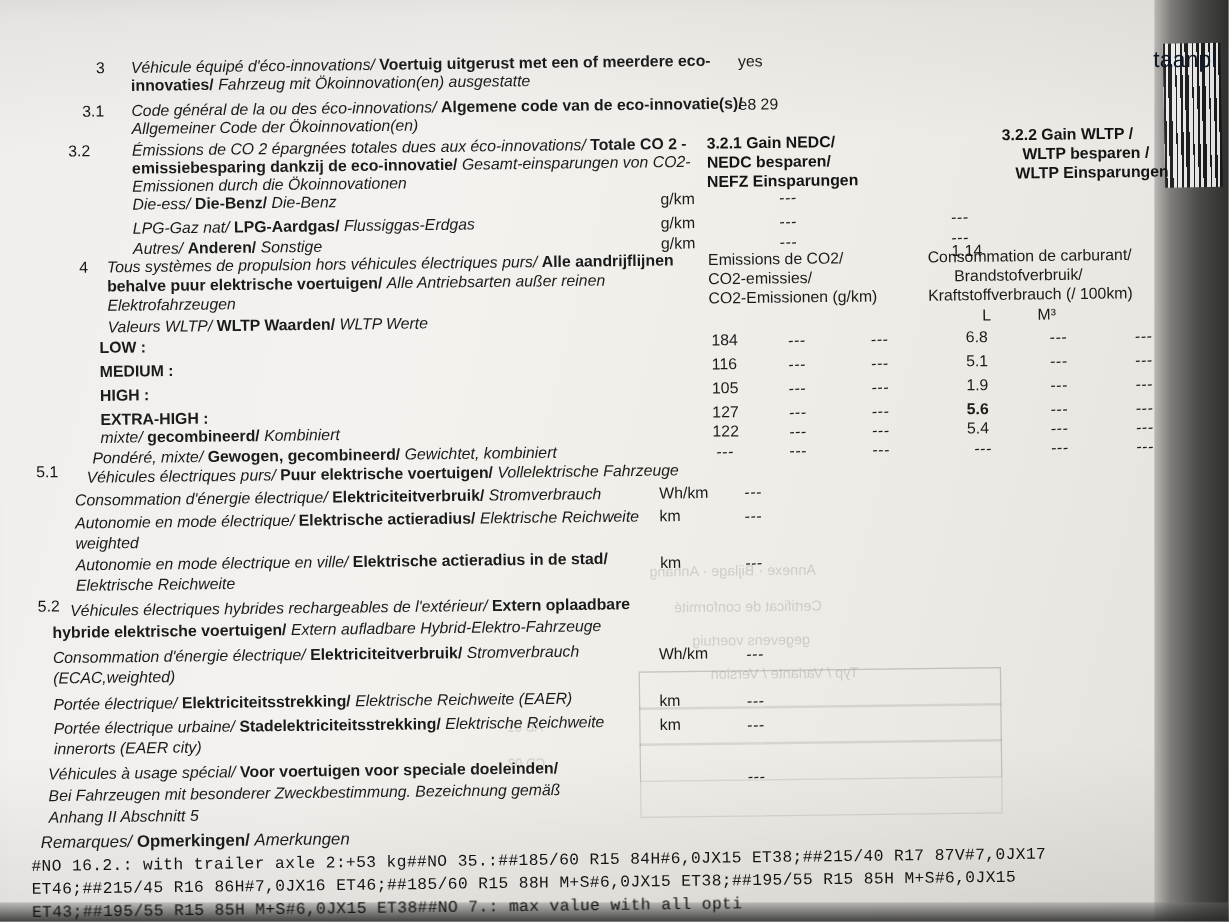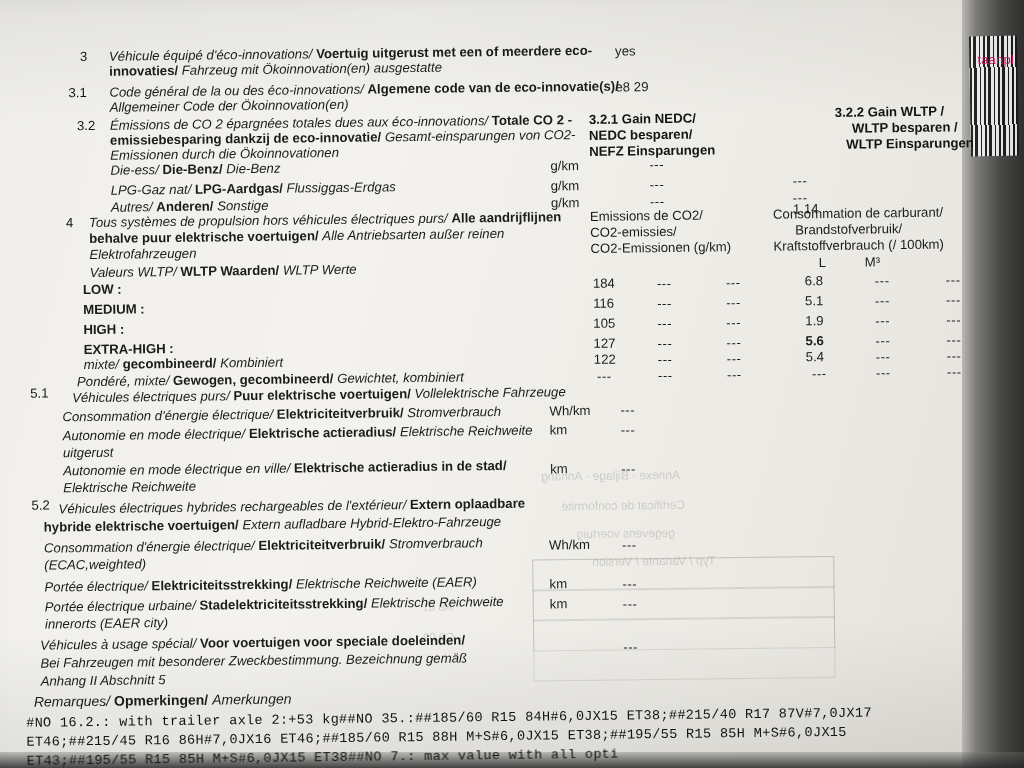--- a/index.html
+++ b/index.html
@@ -65,23 +65,23 @@
         #141414 4px, #141414 7px,
         #ffffff 7px, #ffffff 10px,
         #141414 10px, #141414 11px,
         #ffffff 11px, #ffffff 14px);
     transform: rotate(-1deg);
   }
   
   #next-page-text {
     position: absolute;
     right: 10px;
-    top: 52px;
-    font-size: 13px;
-    color: #be185d;
+    top: 40px;
+    font-size: 19px;
+    color: #0f172a;
     letter-spacing: 0.2px;
   }
 
   .doc {
     position: absolute;
     left: 0;
     top: 0;
     width: 1024px;
     height: 768px;
     transform: rotate(-0.7deg);
@@ -182,21 +182,21 @@
     <div class="val" style="left:619px; top:45px;">yes</div>
 
     <div class="num" style="left:72px; top:80px;">3.1</div>
     <div class="row" style="left:113px; top:80px;">
       <span class="i">Code général de la ou des éco-innovations/</span>
       <span class="b">Algemene code van de eco-innovatie(s)/</span>
     </div>
     <div class="row i" style="left:113px; top:95px;">Allgemeiner Code der Ökoinnovation(en)</div>
     <div class="val" style="left:619px; top:81px;">e8 29</div>
 
-    <div class="num" style="left:80px; top:113px;">3.2</div>
+    <div class="num" style="left:60px; top:113px;">3.2</div>
     <div class="row" style="left:113px; top:113px;">
       <span class="i">Émissions de CO 2 épargnées totales dues aux éco-innovations/</span>
       <span class="b">Totale CO 2 -</span>
     </div>
     <div class="row" style="left:113px; top:128px;">
       <span class="b">emissiebesparing dankzij de eco-innovatie/</span>
       <span class="i">Gesamt-einsparungen von CO2-</span>
     </div>
     <div class="row i" style="left:113px; top:143px;">Emissionen durch die Ökoinnovationen</div>
 
@@ -333,21 +333,21 @@
     <div class="unit" style="left:549px; top:404px;">Wh/km</div>
     <div class="dash" style="left:620px; top:404px;">---</div>
 
     <div class="row" style="left:62px; top:423px;">
       <span class="i">Autonomie en mode électrique/</span>
       <span class="b">Elektrische actieradius/</span>
       <span class="i">Elektrische Reichweite</span>
     </div>
     <div class="unit" style="left:549px; top:423px;">km</div>
     <div class="dash" style="left:620px; top:424px;">---</div>
-    <div class="row i" style="left:62px; top:440px;">uitgerust</div>
+    <div class="row i" style="left:62px; top:440px;">weighted</div>
 
     <div class="row" style="left:62px; top:458px;">
       <span class="i">Autonomie en mode électrique en ville/</span>
       <span class="b">Elektrische actieradius in de stad/</span>
     </div>
     <div class="row i" style="left:62px; top:475px;">Elektrische Reichweite</div>
     <div class="unit" style="left:549px; top:462px;">km</div>
     <div class="dash" style="left:620px; top:463px;">---</div>
 
     <div class="num" style="left:30px; top:492px;">5.2</div>

